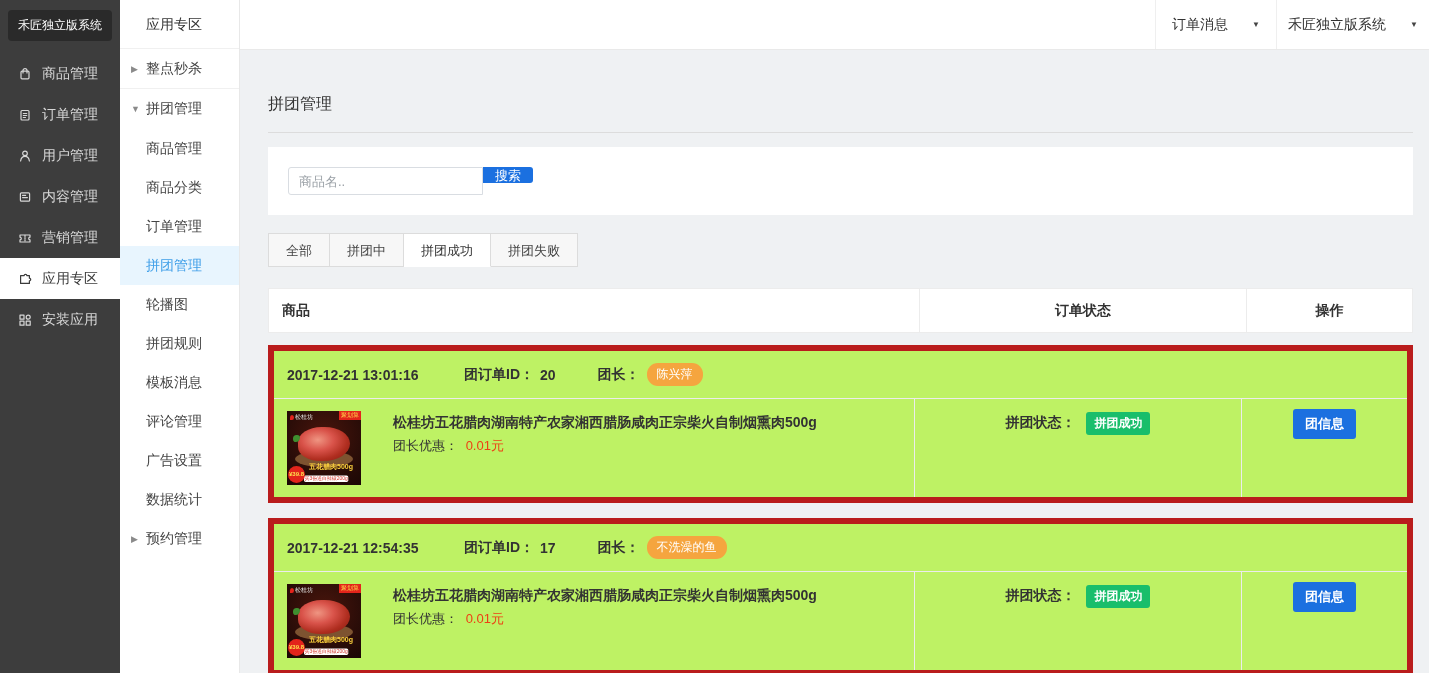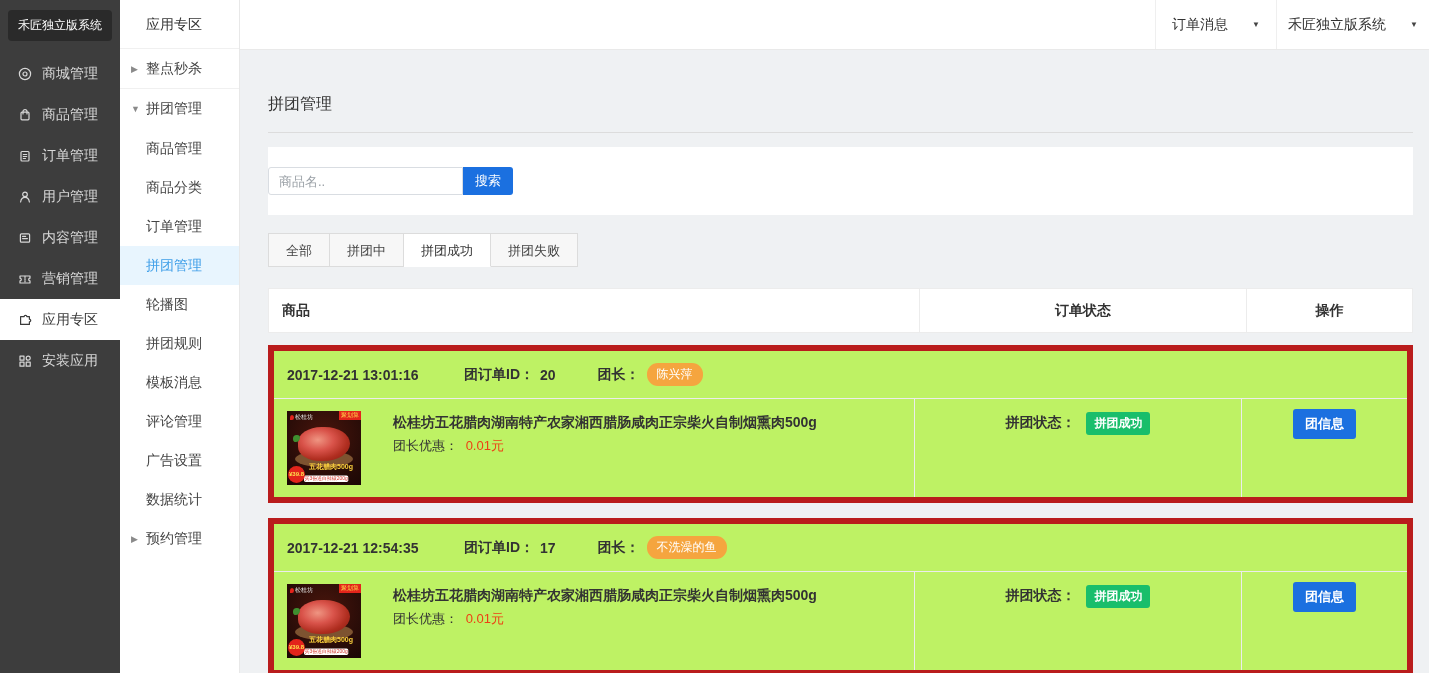--- a/index.html
+++ b/index.html
@@ -40,27 +40,27 @@
                  font-size:14px; color:#333; cursor:pointer; }
   .topbar-item.msg { width:122px; border-left:1px solid #efefef; border-right:1px solid #efefef; }
   .topbar-item.account { width:152px; }
   .tb-caret { font-size:8px; color:#444; }
 
   
   .content { position:absolute; left:240px; top:51px; right:0; bottom:0; padding:0 16px 0 28px; overflow:hidden; }
   .page-title { padding-top:43px; font-size:16px; font-weight:400; color:#333; }
   .title-divider { margin-top:17px; border-bottom:1px solid #dcdcdc; }
 
-  .search-card { background:#fff; margin-top:14px; height:68px; display:flex; align-items:center; }
+  .search-card { background:#fff; margin-top:14px; height:68px; display:flex; align-items:center; padding-left:20px; }
   .search-group { display:flex; }
   .search-input { width:195px; height:28px; border:1px solid #d9dde2; border-radius:3px 0 0 3px;
                   padding:0 10px; font-size:13px; color:#333; outline:none;
                   font-family:"Liberation Sans","DejaVu Sans",sans-serif; }
   .search-input::placeholder { color:#9aa0a6; }
-  .search-btn { height:28px; width:50px; background:#1b70e0; color:#fff; border:none; border-radius:0 3px 3px 0;
+  .search-btn { height:16px; width:50px; background:#1b70e0; color:#fff; border:none; border-radius:0 3px 3px 0;
                 font-size:13px; cursor:pointer; font-family:"Liberation Sans","DejaVu Sans",sans-serif; }
 
   .tabs { margin-top:18px; display:flex; }
   .tab { padding:0 17px; height:34px; line-height:33px; font-size:13px; color:#444; background:#f7f7f7;
          border:1px solid #dcdcdc; border-left:none; cursor:pointer; }
   .tab:first-child { border-left:1px solid #dcdcdc; }
   .tab.active { background:#fff; border-bottom-color:#fff; color:#333; }
 
   .table-header { margin-top:21px; background:#fff; border:1px solid #ececec; height:45px;
                   display:flex; align-items:stretch; font-weight:bold; font-size:14px; color:#333; }
@@ -118,29 +118,20 @@
   .pag-b { width:26px; height:12px; background:#c7c7c7; }
   .pag-c { width:28px; height:12px; background:#e2e2e2; }
 </style>
 </head>
 <body>
 
 <div class="primary-sidebar">
   <div class="logo-box">禾匠独立版系统</div>
   <div class="pmenu">
 
-    <div class="pitem">
-      <span class="icn">
-        <svg viewBox="0 0 16 16">
-            <circle cx="8" cy="8" r="5.6"></circle>
-            <circle cx="8" cy="8" r="2"></circle>
-          </svg>
-      </span>
-      <span>商城管理</span>
-    </div>
 
     <div class="pitem">
       <span class="icn">
         <svg viewBox="0 0 16 16">
             <rect x="4" y="5.2" width="8" height="7.6" rx="1"></rect>
             <path d="M6 7V4.6a2 2 0 0 1 4 0V7"></path>
           </svg>
       </span>
       <span>商品管理</span>
     </div>

